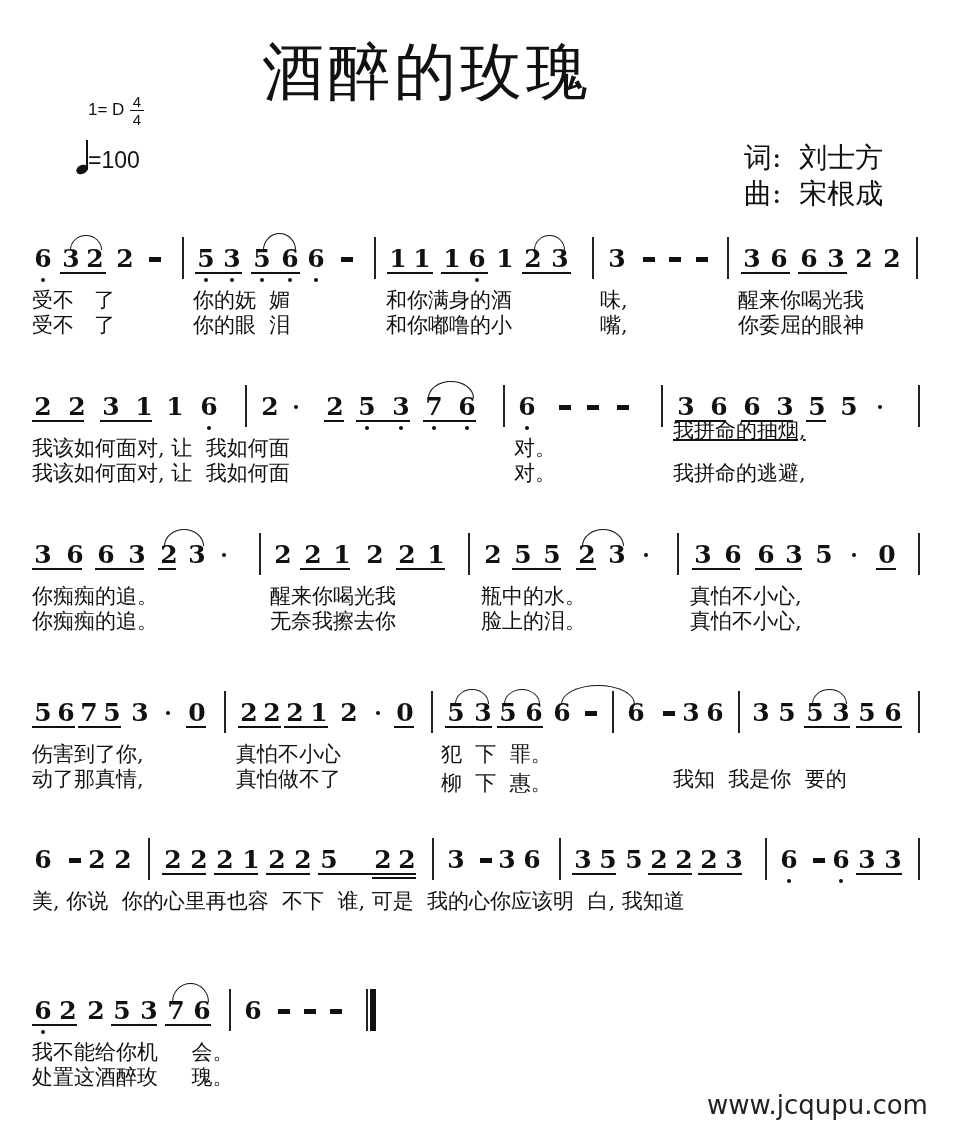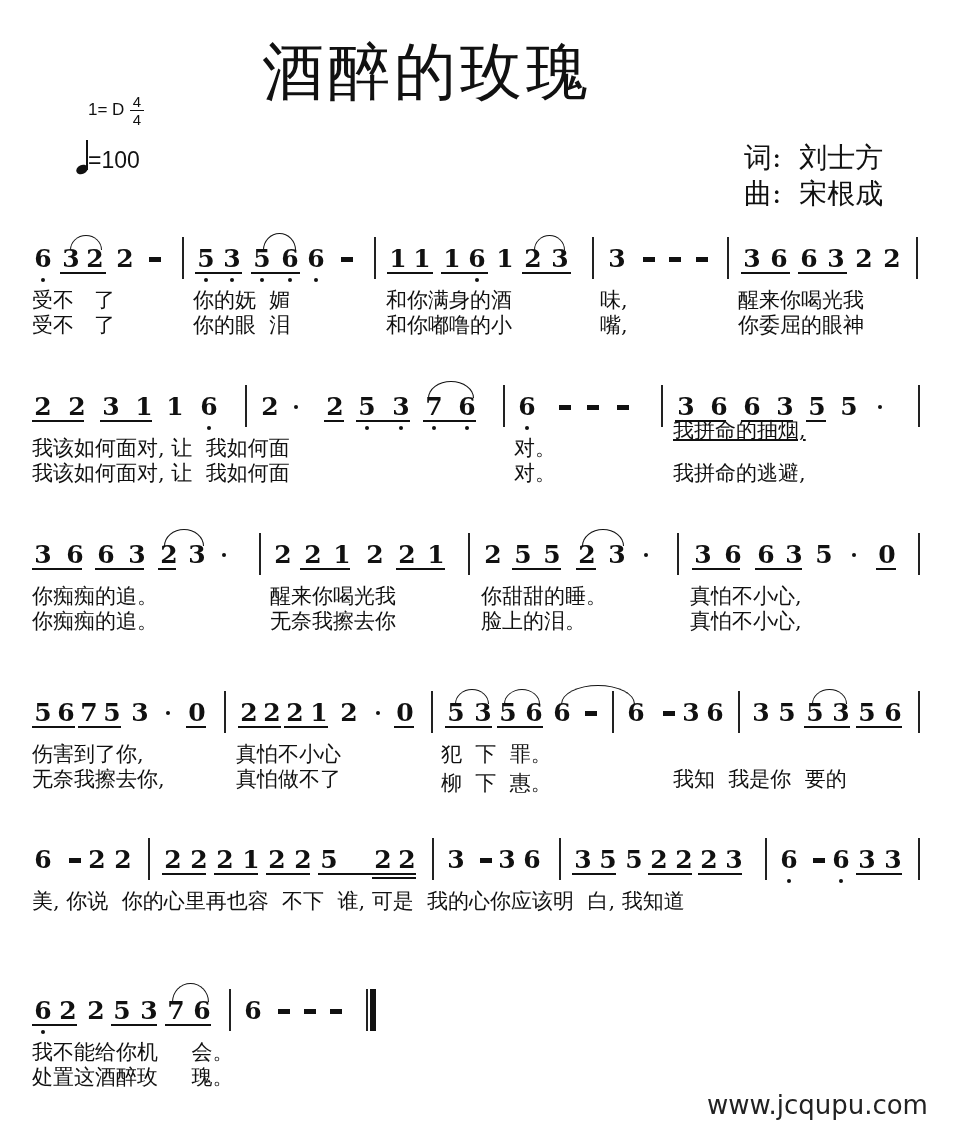--- a/index.html
+++ b/index.html
@@ -203,21 +203,21 @@
       <div class="slur" style="left: 164px; width: 38px; top: -12px; height: 16px;"></div>
       <div class="slur" style="left: 582px; width: 40px; top: -12px; height: 16px;"></div>
       <div class="bl" style="left: 259px; top: -8px; height: 42px;"></div>
       <div class="bl" style="left: 468px; top: -8px; height: 42px;"></div>
       <div class="bl" style="left: 677px; top: -8px; height: 42px;"></div>
       <div class="bl" style="left: 918px; top: -8px; height: 42px;"></div>
       <div class="lyr" style="left: 32px; top: 43px;">你痴痴的追。</div>
       <div class="lyr" style="left: 32px; top: 68px;">你痴痴的追。</div>
       <div class="lyr" style="left: 270px; top: 43px;">醒来你喝光我</div>
       <div class="lyr" style="left: 270px; top: 68px;">无奈我擦去你</div>
-      <div class="lyr" style="left: 481px; top: 43px;">你甜甜的睡。</div>
+      <div class="lyr" style="left: 481px; top: 43px;">瓶中的水。</div>
       <div class="lyr" style="left: 481px; top: 68px;">脸上的泪。</div>
       <div class="lyr" style="left: 690px; top: 43px;">真怕不小心,</div>
       <div class="lyr" style="left: 690px; top: 68px;">真怕不小心,</div>
     </div>
     <div class="row" style="top: 699px; height: 110px;">
       <div class="nt" style="left: 34px; top: 0px;">5</div>
       <div class="nt" style="left: 57px; top: 0px;">6</div>
       <div class="nt" style="left: 80px; top: 0px;">7</div>
       <div class="nt" style="left: 103px; top: 0px;">5</div>
       <div class="nt" style="left: 131px; top: 0px;">3</div>
@@ -259,21 +259,21 @@
       <div class="slur" style="left: 455px; width: 32px; top: -10px; height: 14px;"></div>
       <div class="slur" style="left: 504px; width: 34px; top: -10px; height: 14px;"></div>
       <div class="slur" style="left: 561px; width: 72px; top: -14px; height: 18px;"></div>
       <div class="slur" style="left: 812px; width: 33px; top: -10px; height: 14px;"></div>
       <div class="bl" style="left: 224px; top: -8px; height: 42px;"></div>
       <div class="bl" style="left: 431px; top: -8px; height: 42px;"></div>
       <div class="bl" style="left: 612px; top: -8px; height: 42px;"></div>
       <div class="bl" style="left: 738px; top: -8px; height: 42px;"></div>
       <div class="bl" style="left: 918px; top: -8px; height: 42px;"></div>
       <div class="lyr" style="left: 32px; top: 43px;">伤害到了你,</div>
-      <div class="lyr" style="left: 32px; top: 68px;">无奈我擦去你,</div>
+      <div class="lyr" style="left: 32px; top: 68px;">动了那真情,</div>
       <div class="lyr" style="left: 236px; top: 43px;">真怕不小心</div>
       <div class="lyr" style="left: 236px; top: 68px;">真怕做不了</div>
       <div class="lyr" style="left: 441px; top: 43px;">犯  下  罪。</div>
       <div class="lyr" style="left: 441px; top: 72px;">柳  下  惠。</div>
       <div class="lyr" style="left: 673px; top: 68px;">我知  我是你  要的</div>
     </div>
     <div class="row" style="top: 846px; height: 110px;">
       <div class="nt" style="left: 34px; top: 0px;">6</div>
       <div class="dash" style="left: 69px; top: 12px;"></div>
       <div class="nt" style="left: 88px; top: 0px;">2</div>

